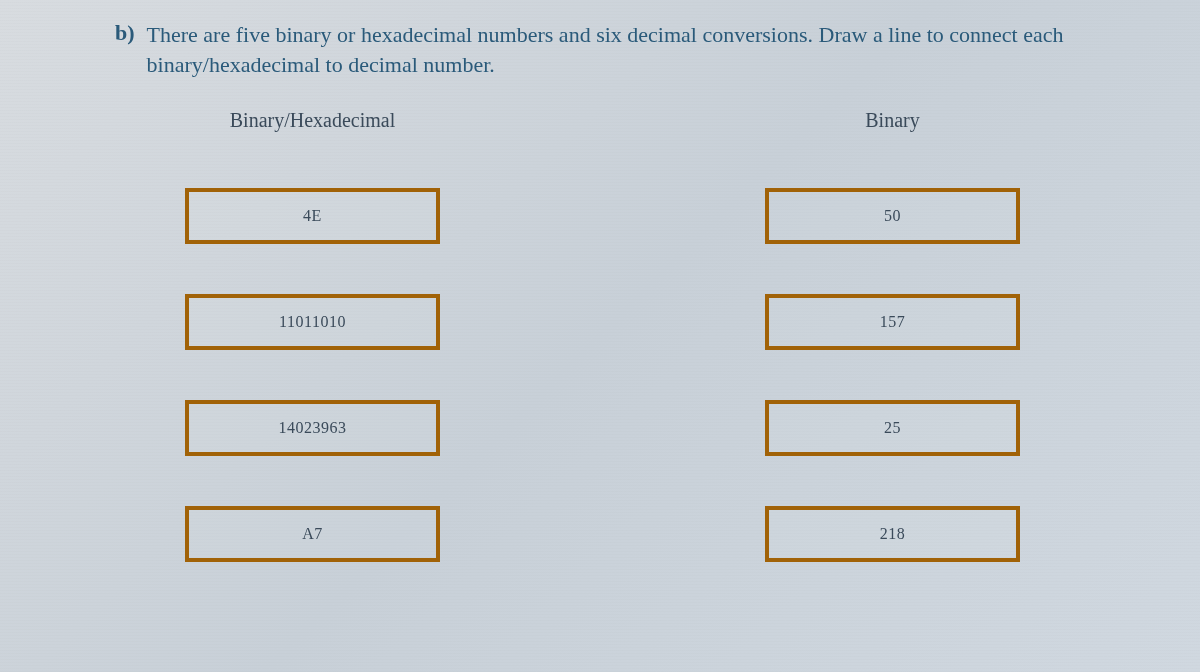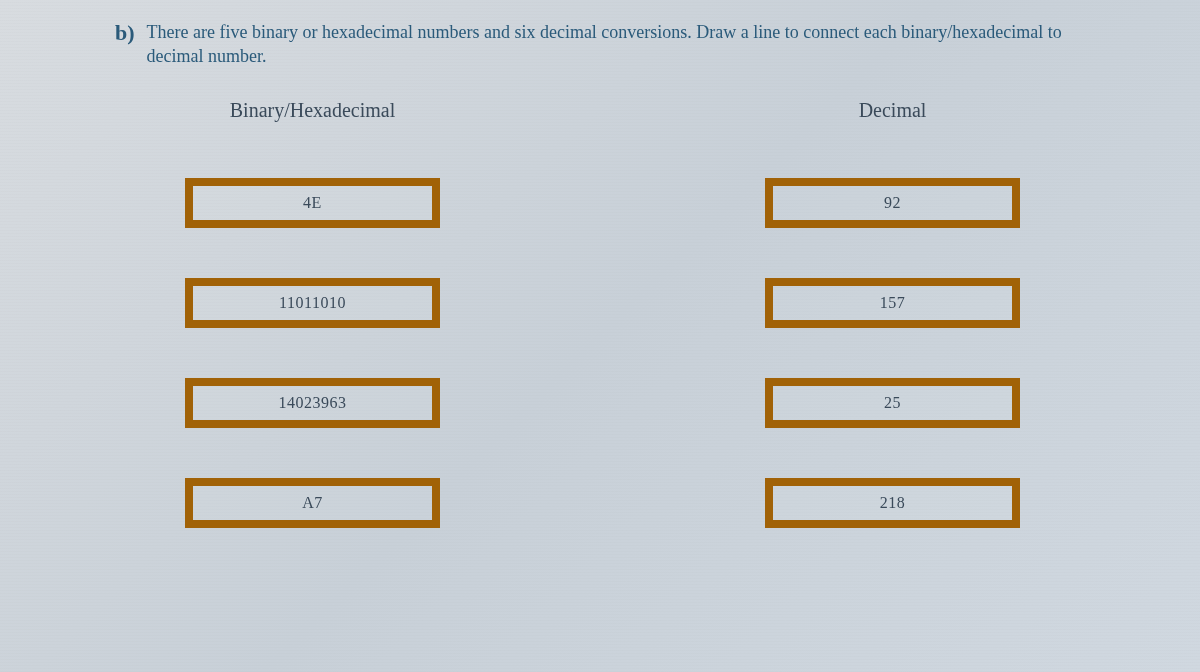--- a/index.html
+++ b/index.html
@@ -33,21 +33,21 @@
       margin-bottom: 30px;
     }
     .question-letter {
       font-weight: bold;
       color: #2a5a7a;
       font-size: 22px;
       flex-shrink: 0;
     }
     .question-text {
       color: #2a5a7a;
-      font-size: 18px;
+      font-size: 22px;
       line-height: 1.35;
     }
     .columns {
       display: flex;
       justify-content: space-between;
       padding: 0 50px;
     }
     .column {
       display: flex;
       flex-direction: column;
@@ -61,22 +61,22 @@
       margin-right: 30px;
     }
     .column-header {
       color: #3a4a5a;
       font-size: 20px;
       margin-bottom: 6px;
       font-family: Georgia, serif;
     }
     .box {
       width: 255px;
-      height: 50px;
-      border: 8px solid #a16207;
+      height: 56px;
+      border: 4px solid #a16207;
       background: rgba(255,255,255,0.05);
       display: flex;
       align-items: center;
       justify-content: center;
       color: #3a4a5a;
       font-size: 16px;
       font-family: Georgia, serif;
     }
     .box-label {
       letter-spacing: 0.5px;
@@ -102,23 +102,23 @@
       </div>
       <div class="box">
         <span class="box-label">14023963</span>
       </div>
       <div class="box">
         <span class="box-label">A7</span>
       </div>
     </div>
 
     <div class="column column-right">
-      <div class="column-header">Decimal</div>
+      <div class="column-header">Binary</div>
       <div class="box">
-        <span class="box-label">92</span>
+        <span class="box-label">50</span>
       </div>
       <div class="box">
         <span class="box-label">157</span>
       </div>
       <div class="box">
         <span class="box-label">25</span>
       </div>
       <div class="box">
         <span class="box-label">218</span>
       </div>

